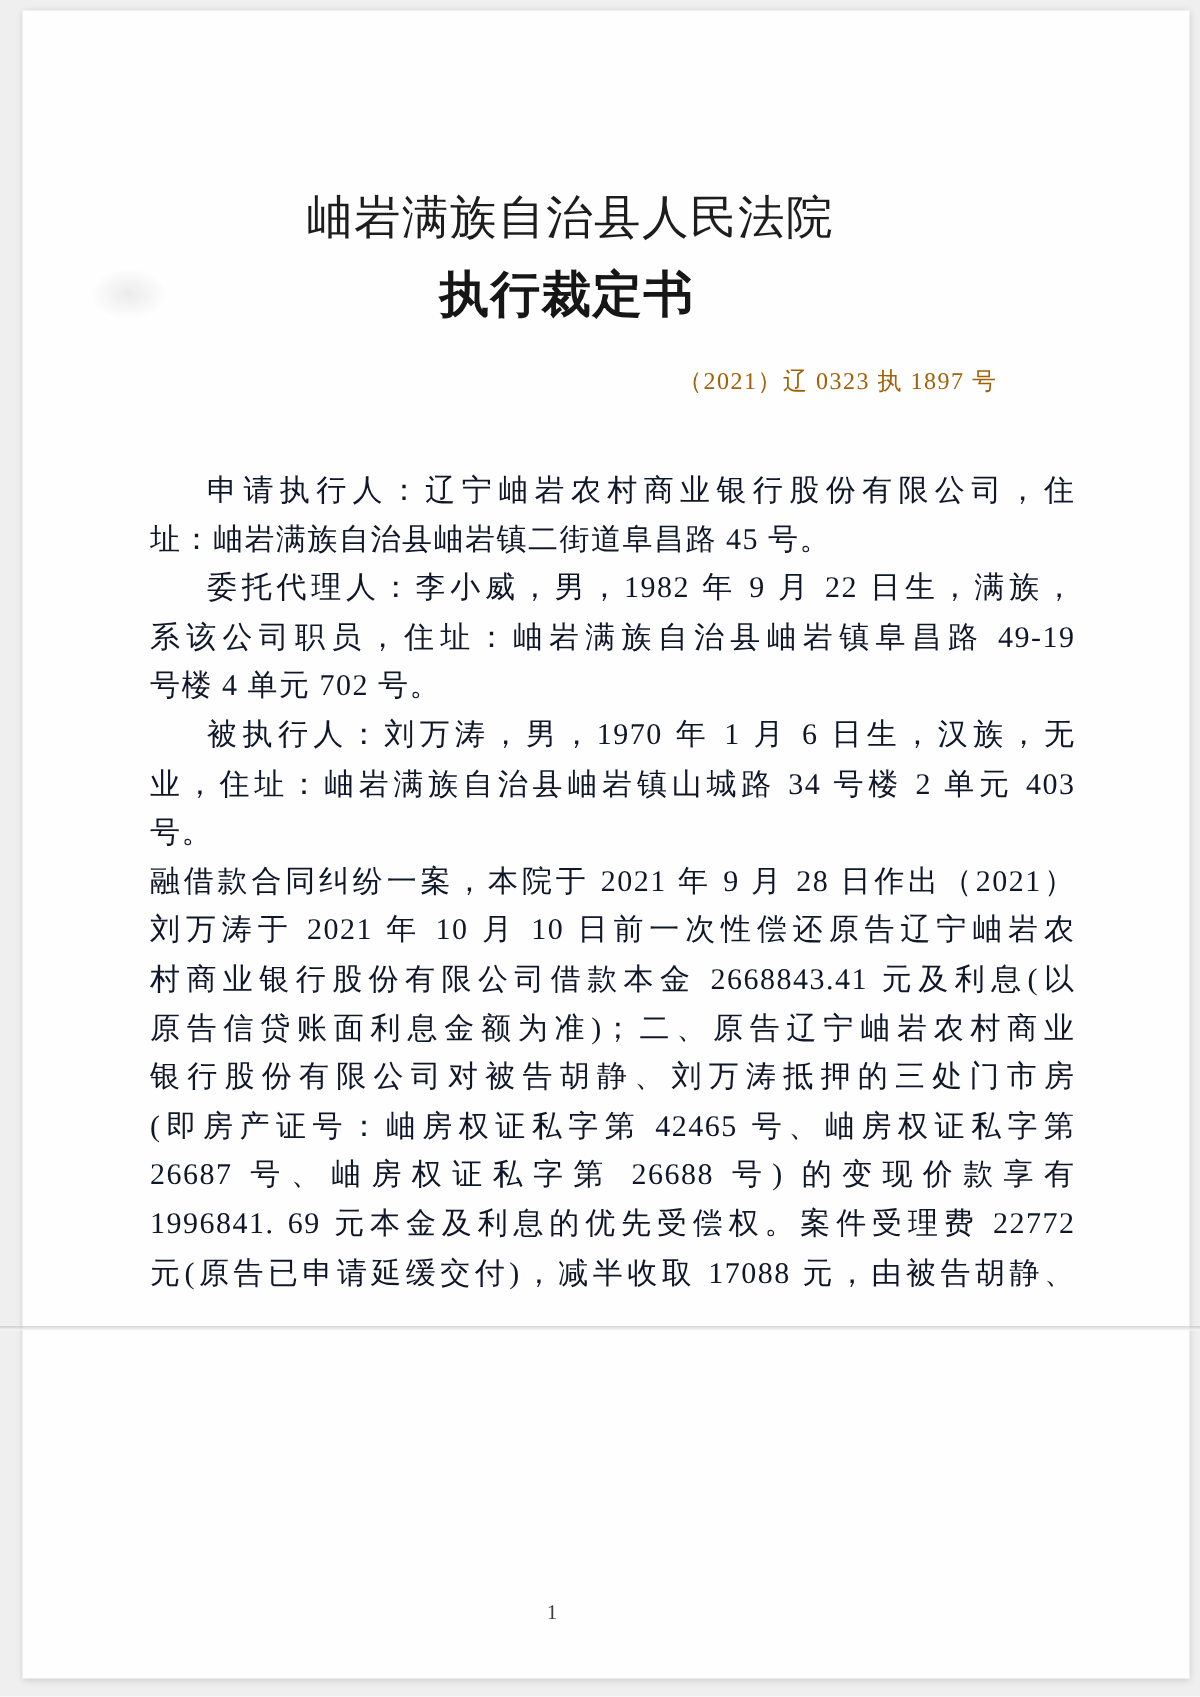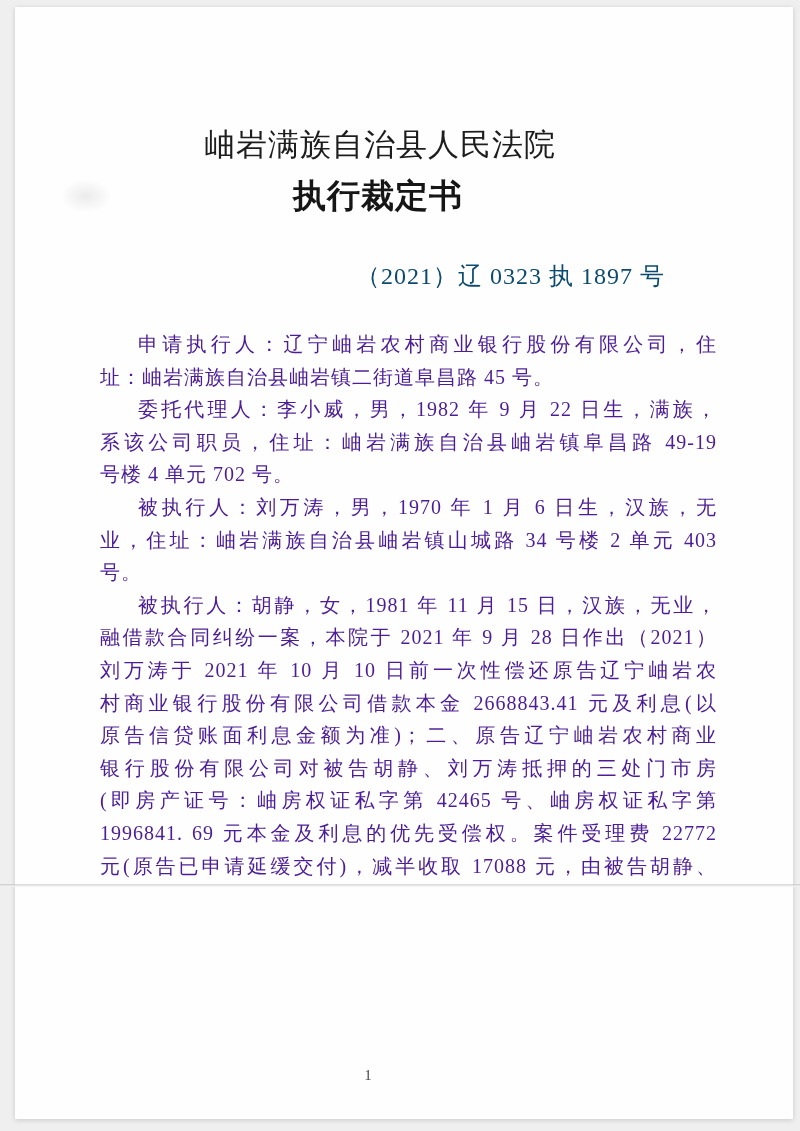--- a/index.html
+++ b/index.html
@@ -52,38 +52,38 @@
     text-align: center;
     transform: translateX(-22px);
     font-size: 33px;
     font-weight: bold;
     letter-spacing: 1px;
     color: #161616;
     white-space: nowrap;
   }
   .case-number {
     position: absolute;
-    top: 260px;
+    top: 244px;
     left: 0;
     width: 665px;
     text-align: right;
-    font-size: 24px;
+    font-size: 16px;
     letter-spacing: 1px;
-    color: #0c4a6e;
+    color: #a16207;
     white-space: nowrap;
   }
   .body-text {
     position: absolute;
-    top: 328px;
+    top: 311px;
     left: 100px;
     width: 617px;
     font-size: 20px;
     line-height: 32.6px;
     letter-spacing: 1px;
-    color: #4c1d95;
+    color: #0f172a;
   }
   .line {
     height: 32.6px;
     white-space: nowrap;
     overflow: visible;
   }
   .line.indent {
     text-indent: 38px;
   }
   .line.fill {
@@ -125,26 +125,26 @@
 
 <div class="body-text">
   <div class="line indent fill">申请执行人：辽宁岫岩农村商业银行股份有限公司，住</div>
   <div class="line">址：岫岩满族自治县岫岩镇二街道阜昌路 45 号。</div>
   <div class="line indent fill">委托代理人：李小威，男，1982 年 9 月 22 日生，满族，</div>
   <div class="line fill">系该公司职员，住址：岫岩满族自治县岫岩镇阜昌路 49-19</div>
   <div class="line">号楼 4 单元 702 号。</div>
   <div class="line indent fill">被执行人：刘万涛，男，1970 年 1 月 6 日生，汉族，无</div>
   <div class="line fill">业，住址：岫岩满族自治县岫岩镇山城路 34 号楼 2 单元 403</div>
   <div class="line">号。</div>
-  <div class="line indent fill">被执行人：胡静，女，1981 年 11 月 15 日，汉族，无业，</div>
   <div class="line fill">融借款合同纠纷一案，本院于 2021 年 9 月 28 日作出（2021）</div>
   <div class="line fill">刘万涛于 2021 年 10 月 10 日前一次性偿还原告辽宁岫岩农</div>
   <div class="line fill">村商业银行股份有限公司借款本金 2668843.41 元及利息(以</div>
   <div class="line fill">原告信贷账面利息金额为准)；二、原告辽宁岫岩农村商业</div>
   <div class="line fill">银行股份有限公司对被告胡静、刘万涛抵押的三处门市房</div>
   <div class="line fill">(即房产证号：岫房权证私字第 42465 号、岫房权证私字第</div>
+  <div class="line fill">26687 号、岫房权证私字第 26688 号) 的变现价款享有</div>
   <div class="line fill">1996841. 69 元本金及利息的优先受偿权。案件受理费 22772</div>
   <div class="line fill">元(原告已申请延缓交付)，减半收取 17088 元，由被告胡静、</div>
 </div>
 
 <div class="seam"></div>
 
 <div class="page-num">1</div>
 
 </body></html>

